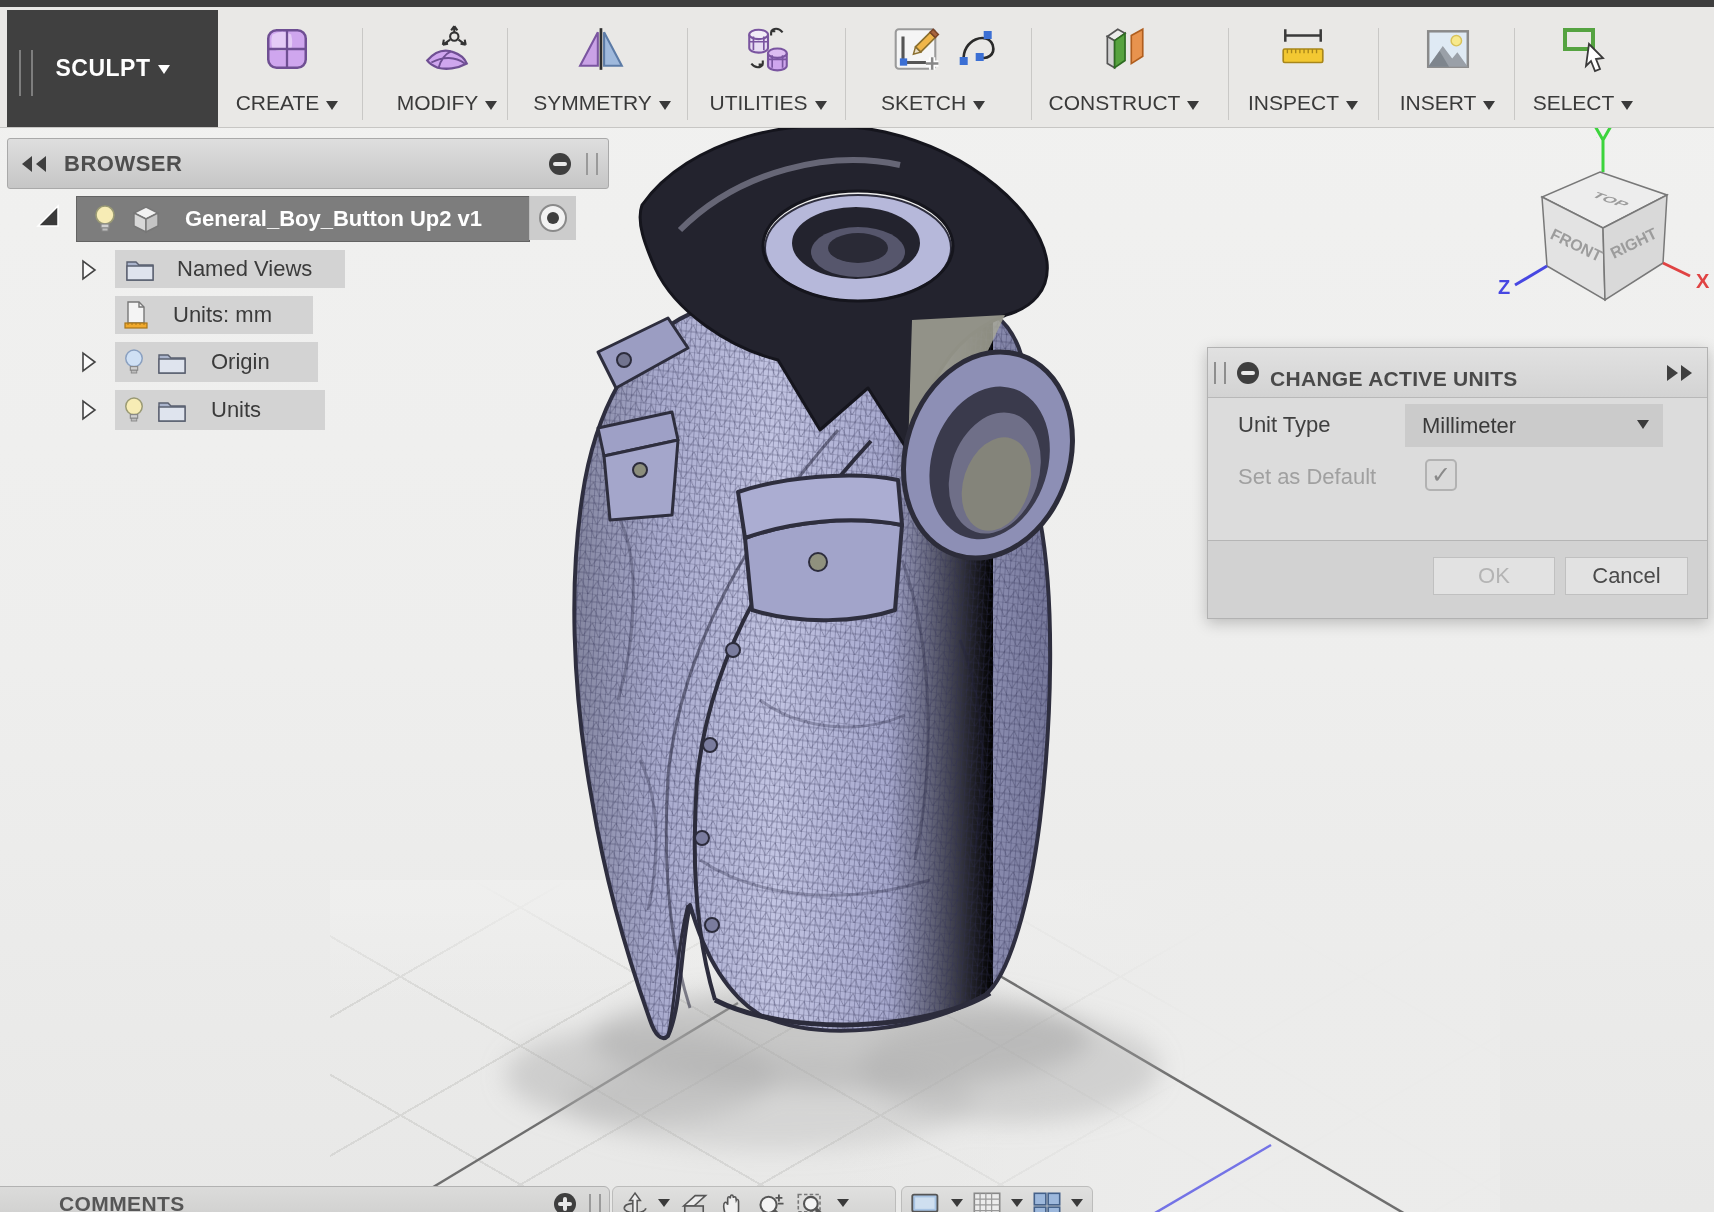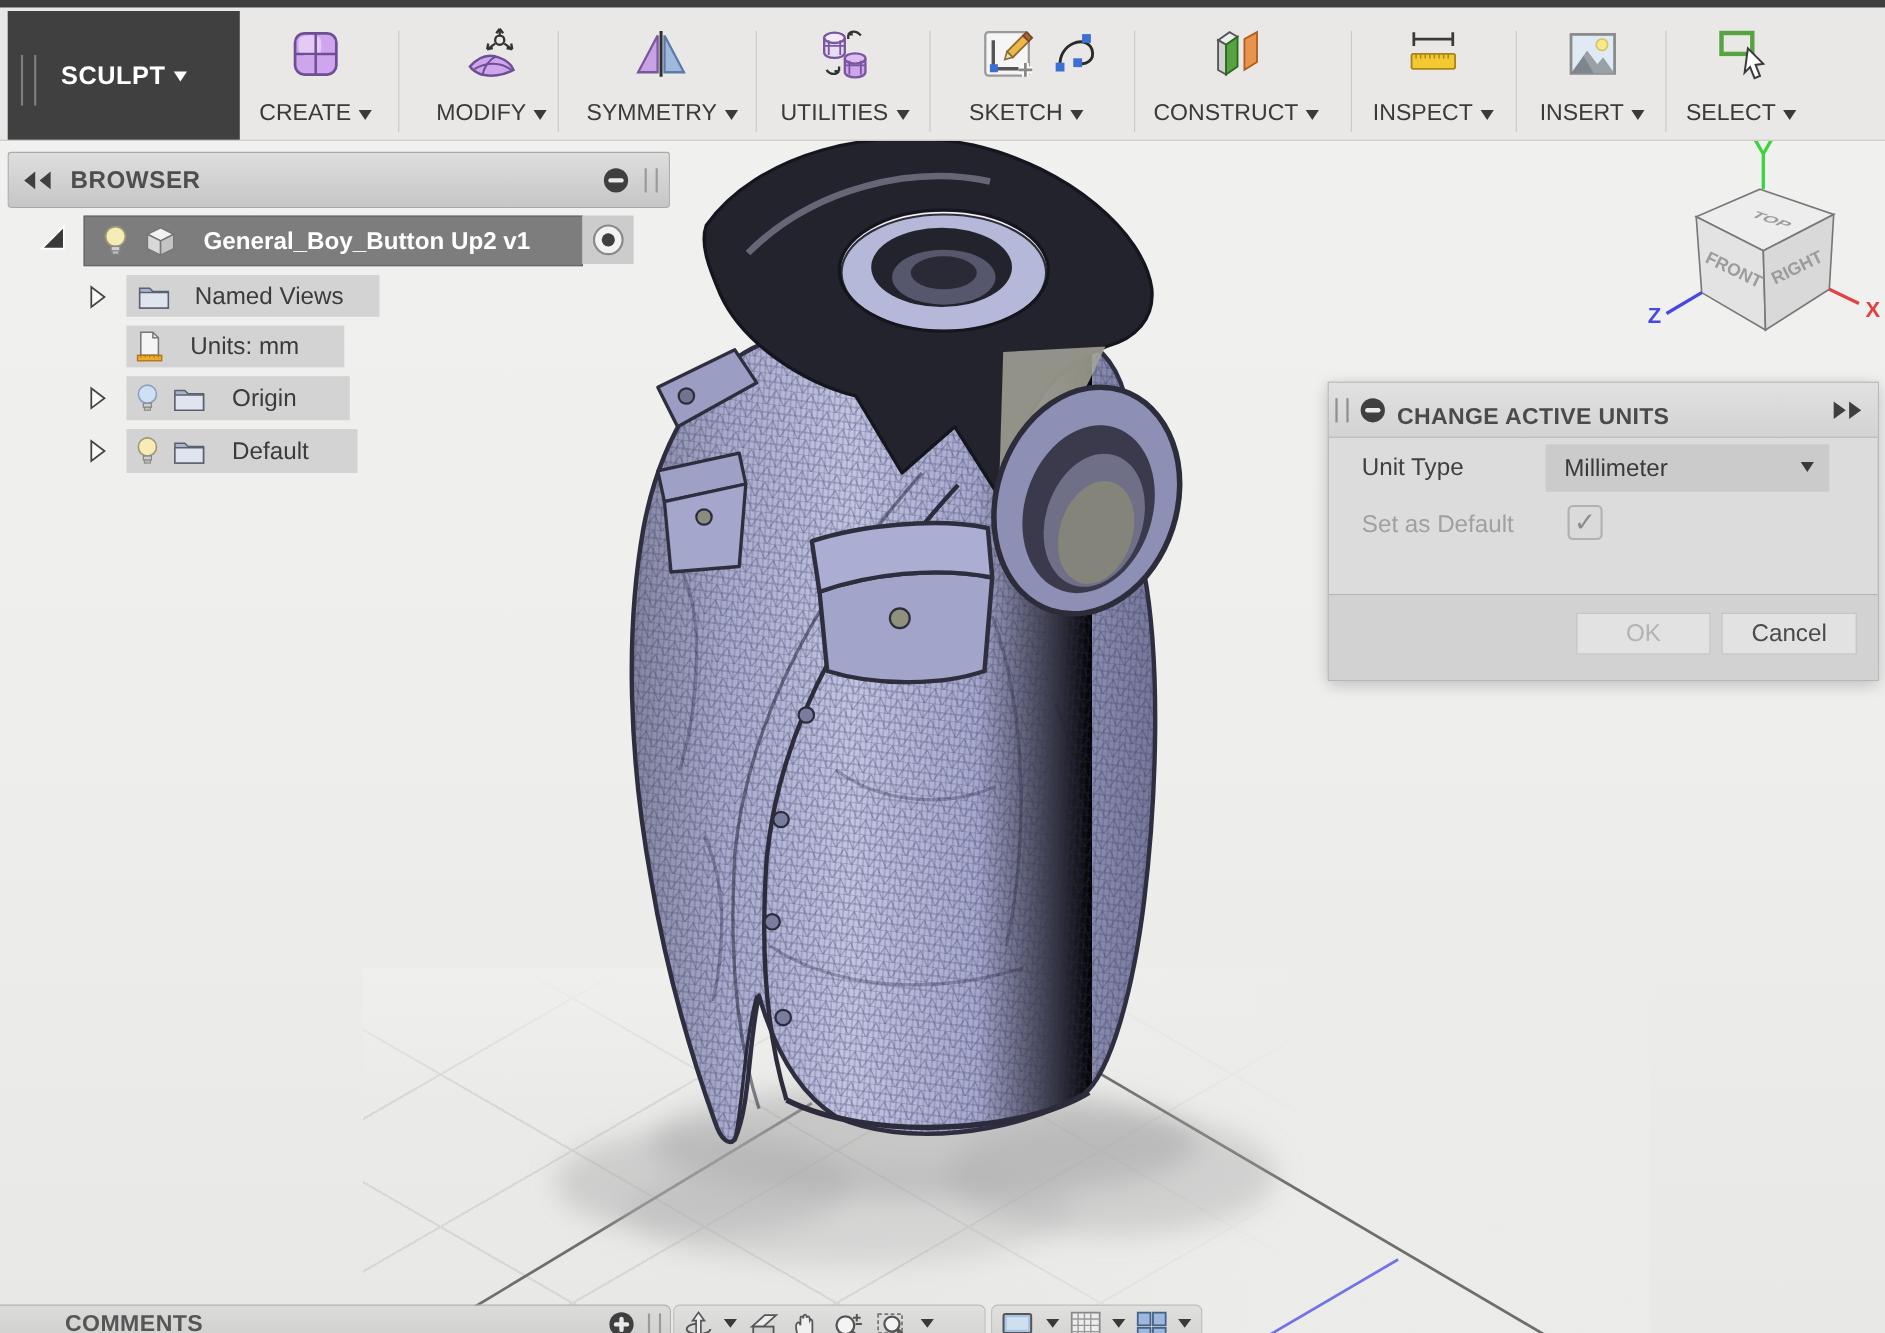--- a/index.html
+++ b/index.html
@@ -400,21 +400,21 @@
   <div class="abs treerow rowbg" style="left:115px;top:390px;width:210px;height:40px;">
     <svg width="22" height="30" viewBox="0 0 24 30" style="margin-left:8px;">
       <circle cx="12" cy="11" r="9" fill="#f7ecb5" stroke="#9a9a74" stroke-width="1.6"></circle>
       <rect x="8" y="20" width="8" height="4" fill="#cfcfcf" stroke="#888" stroke-width="1.2"></rect>
       <rect x="9" y="24" width="6" height="3" fill="#bdbdbd" stroke="#888" stroke-width="1"></rect>
     </svg>
     <svg width="30" height="26" viewBox="0 0 30 26" style="margin-left:12px;">
       <path d="M2,6 h9 l3,3 h14 v15 H2 Z" fill="#aab4cc" stroke="#5a6070" stroke-width="1.4"></path>
       <path d="M2,10 h26 v14 H2 Z" fill="#dfe4ee" stroke="#5a6070" stroke-width="1.4"></path>
     </svg>
-    <span class="rowlabel" style="margin-left:24px;">Default</span>
+    <span class="rowlabel" style="margin-left:24px;">Units</span>
   </div>
 
   <div class="abs dialog">
     <div class="dtitlebar">
       <div class="dgrip"></div>
       <svg width="24" height="24" viewBox="0 0 24 24" style="margin-left:10px;">
         <circle cx="12" cy="12" r="11" fill="#3f3f3f"></circle>
           <rect x="5" y="10" width="14" height="4" rx="2" fill="#e9e9e9"></rect>
       </svg>
       <div class="dtitle">CHANGE ACTIVE UNITS</div>

